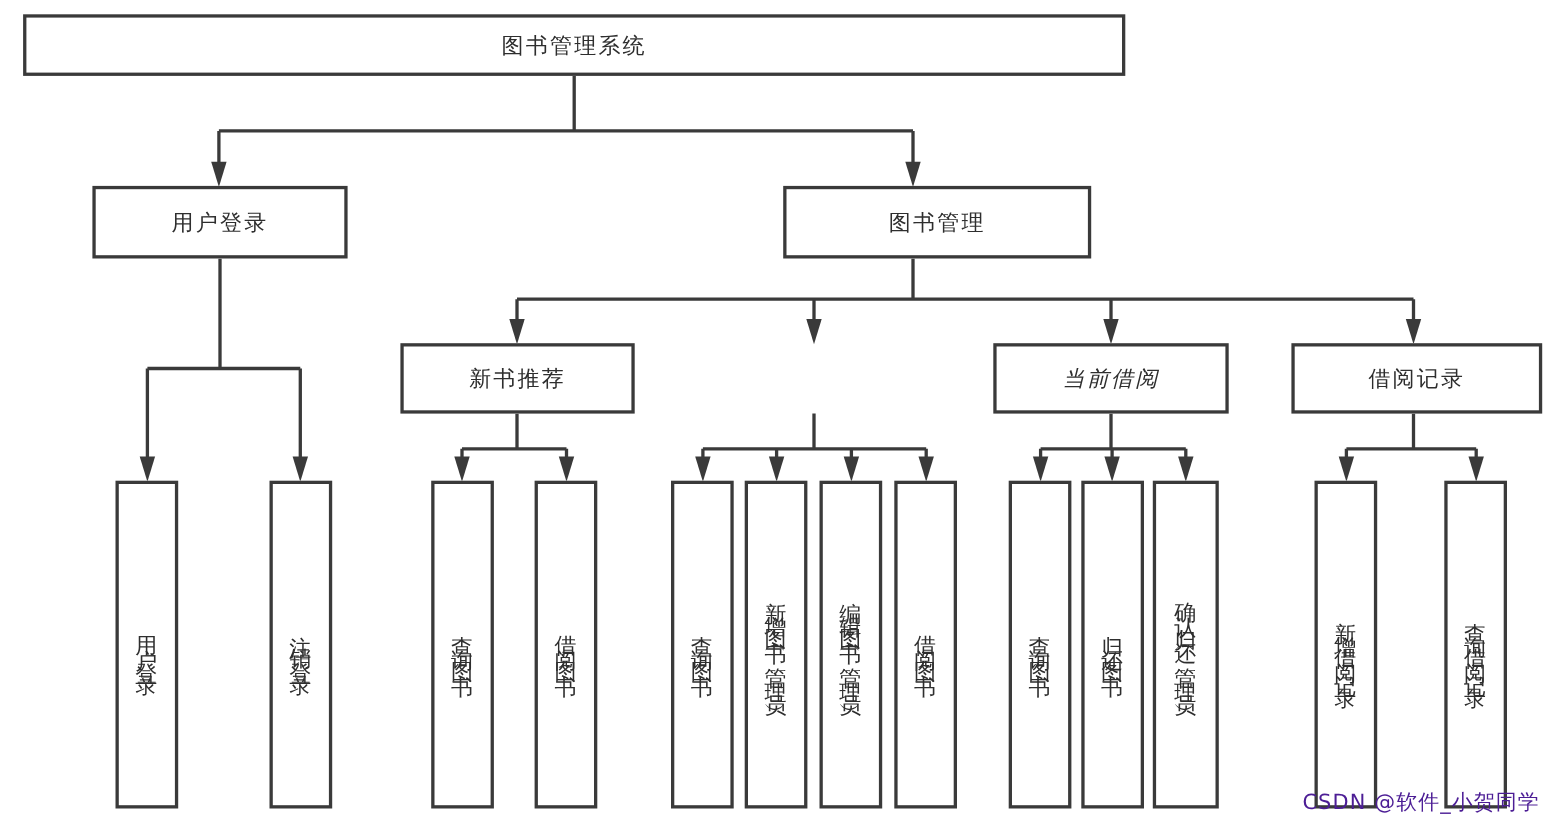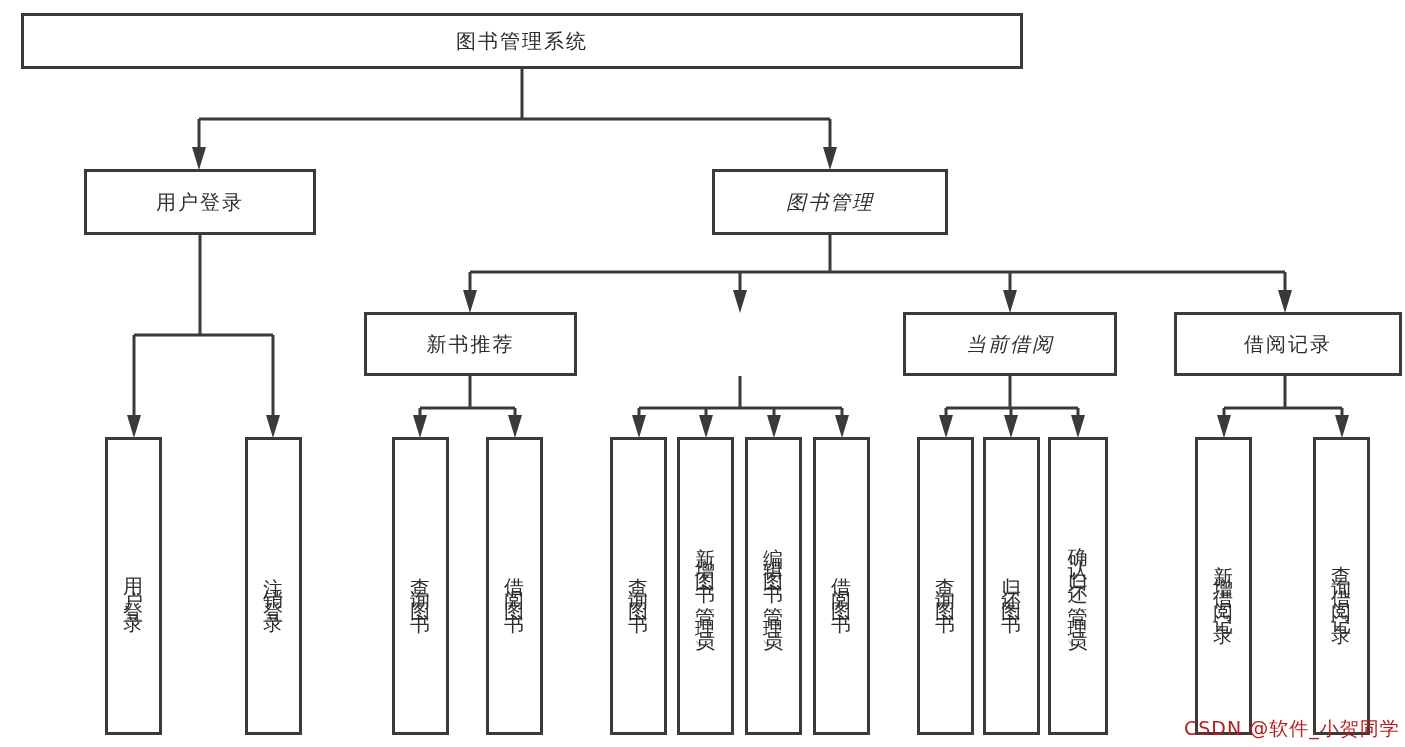--- a/index.html
+++ b/index.html
@@ -40,21 +40,21 @@
     line-height: 1;
   }
   .leaf { top: 437px; height: 298px; width: 57px; }
   .lvl3 { top: 312px; height: 64px; }
   .watermark {
     position: absolute;
     left: 1184px;
     top: 716px;
     font-size: 19px;
     letter-spacing: 1px;
-    color: #b91c1c;
+    color: #4c1d95;
     white-space: nowrap;
     z-index: 5;
   }
 </style>
 </head>
 <body>
 
 <div class="stage">
 
   <svg class="wires" width="1405" height="747" viewBox="0 0 1405 747" xmlns="http://www.w3.org/2000/svg">
@@ -85,21 +85,21 @@
       <polygon points="1004,415 1018,415 1011,438"></polygon>
       <polygon points="1071,415 1085,415 1078,438"></polygon>
       <polygon points="1217,415 1231,415 1224,438"></polygon>
       <polygon points="1335,415 1349,415 1342,438"></polygon>
     </g>
   </svg>
 
   <div class="box h-label" style="left:21px; top:13px; width:1002px; height:56px;">图书管理系统</div>
 
   <div class="box h-label" style="left:84px; top:169px; width:232px; height:66px;">用户登录</div>
-  <div class="box h-label" style="left:712px; top:169px; width:236px; height:66px;font-style:italic;">图书管理</div>
+  <div class="box h-label" style="left:712px; top:169px; width:280px; height:66px;">图书管理</div>
 
   <div class="box h-label lvl3" style="left:364px; width:213px;">新书推荐</div>
   <div class="box h-label lvl3" style="left:903px; width:214px;font-style:italic;">当前借阅</div>
   <div class="box h-label lvl3" style="left:1174px; width:228px;">借阅记录</div>
 
   <div class="box v-label leaf" style="left:105px;">用户登录</div>
   <div class="box v-label leaf" style="left:245px;">注销登录</div>
 
   <div class="box v-label leaf" style="left:392px;">查询图书</div>
   <div class="box v-label leaf" style="left:486px;">借阅图书</div>

